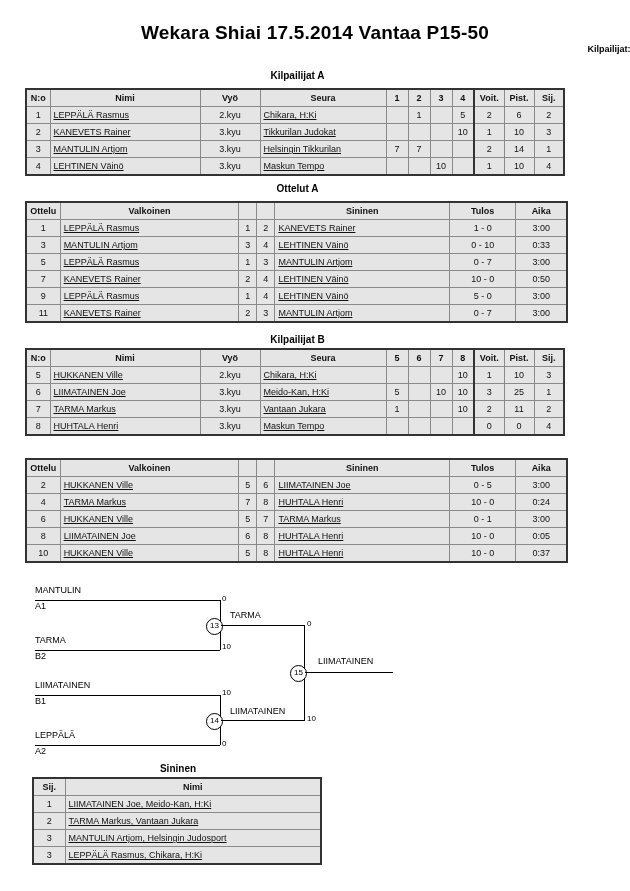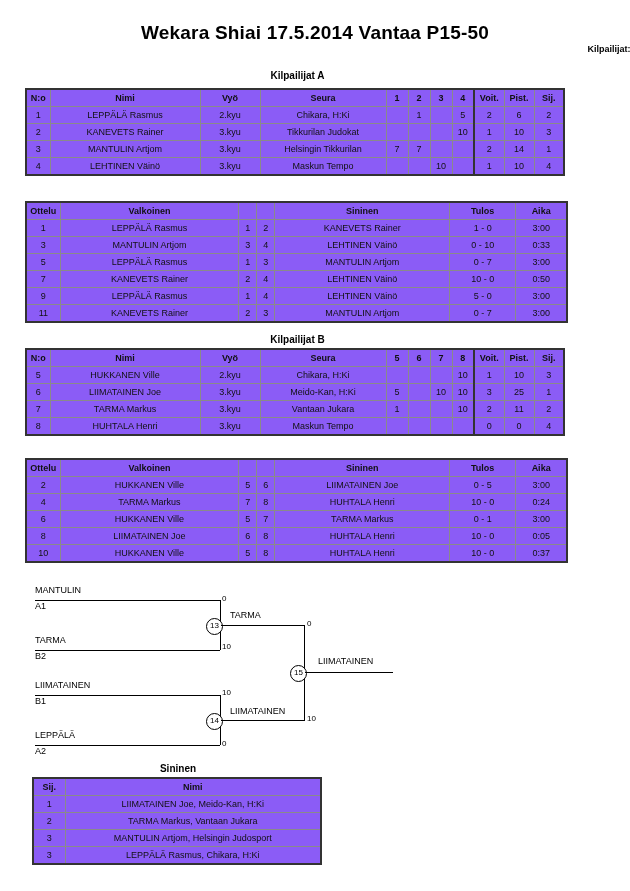--- a/index.html
+++ b/index.html
@@ -22,32 +22,32 @@
 
   
   .caption{
     position:absolute;font-size:10px;font-weight:bold;color:#000;
     text-align:center;width:545px;left:25px;
   }
 
   
   table.grid{
     position:absolute;border-collapse:collapse;
-    border:2px solid #333;background:#8b5cf6;
+    border:2px solid #333;background:#e5e5e5;
     font-size:9px;table-layout:fixed;
   }
   table.grid th,table.grid td{
     border:1px solid #8a8a8a;
     padding:0 3px;height:16px;line-height:16px;
     overflow:hidden;white-space:nowrap;
     font-weight:normal;color:#111;
   }
   table.grid th{font-weight:bold;text-align:center;}
   td.c,th.c{text-align:center;}
-  td.l,th.l{text-align:center;}
+  td.l,th.l{text-align:left;text-decoration:underline;}
   .thick-left{border-left:2px solid #333 !important;}
 
   
   .bracket{position:absolute;left:0;top:580px;width:630px;height:180px;}
   .bk-line{position:absolute;background:#000;}
   .bk-h{height:1px;}
   .bk-v{width:1px;}
   .bk-name{
     position:absolute;font-size:9px;color:#000;white-space:nowrap;
   }
@@ -147,20 +147,21 @@
           <td class="c"></td>
           <td class="c">10</td>
           <td class="c"></td>
           <td class="c thick-left">1</td>
           <td class="c">10</td>
           <td class="c">4</td>
         </tr>
       </tbody>
   </table>
 
+  <div class="caption" style="top:183px;">Ottelut A</div>
   <table class="grid" id="tbl-matches-a" style="left:25px;top:201px;width:543px;">
     <colgroup>
       <col style="width:34px">
         <col style="width:178px">
         <col style="width:18px">
         <col style="width:18px">
       <col style="width:174px">
         <col style="width:66px">
         <col style="width:51px">
     </colgroup>

